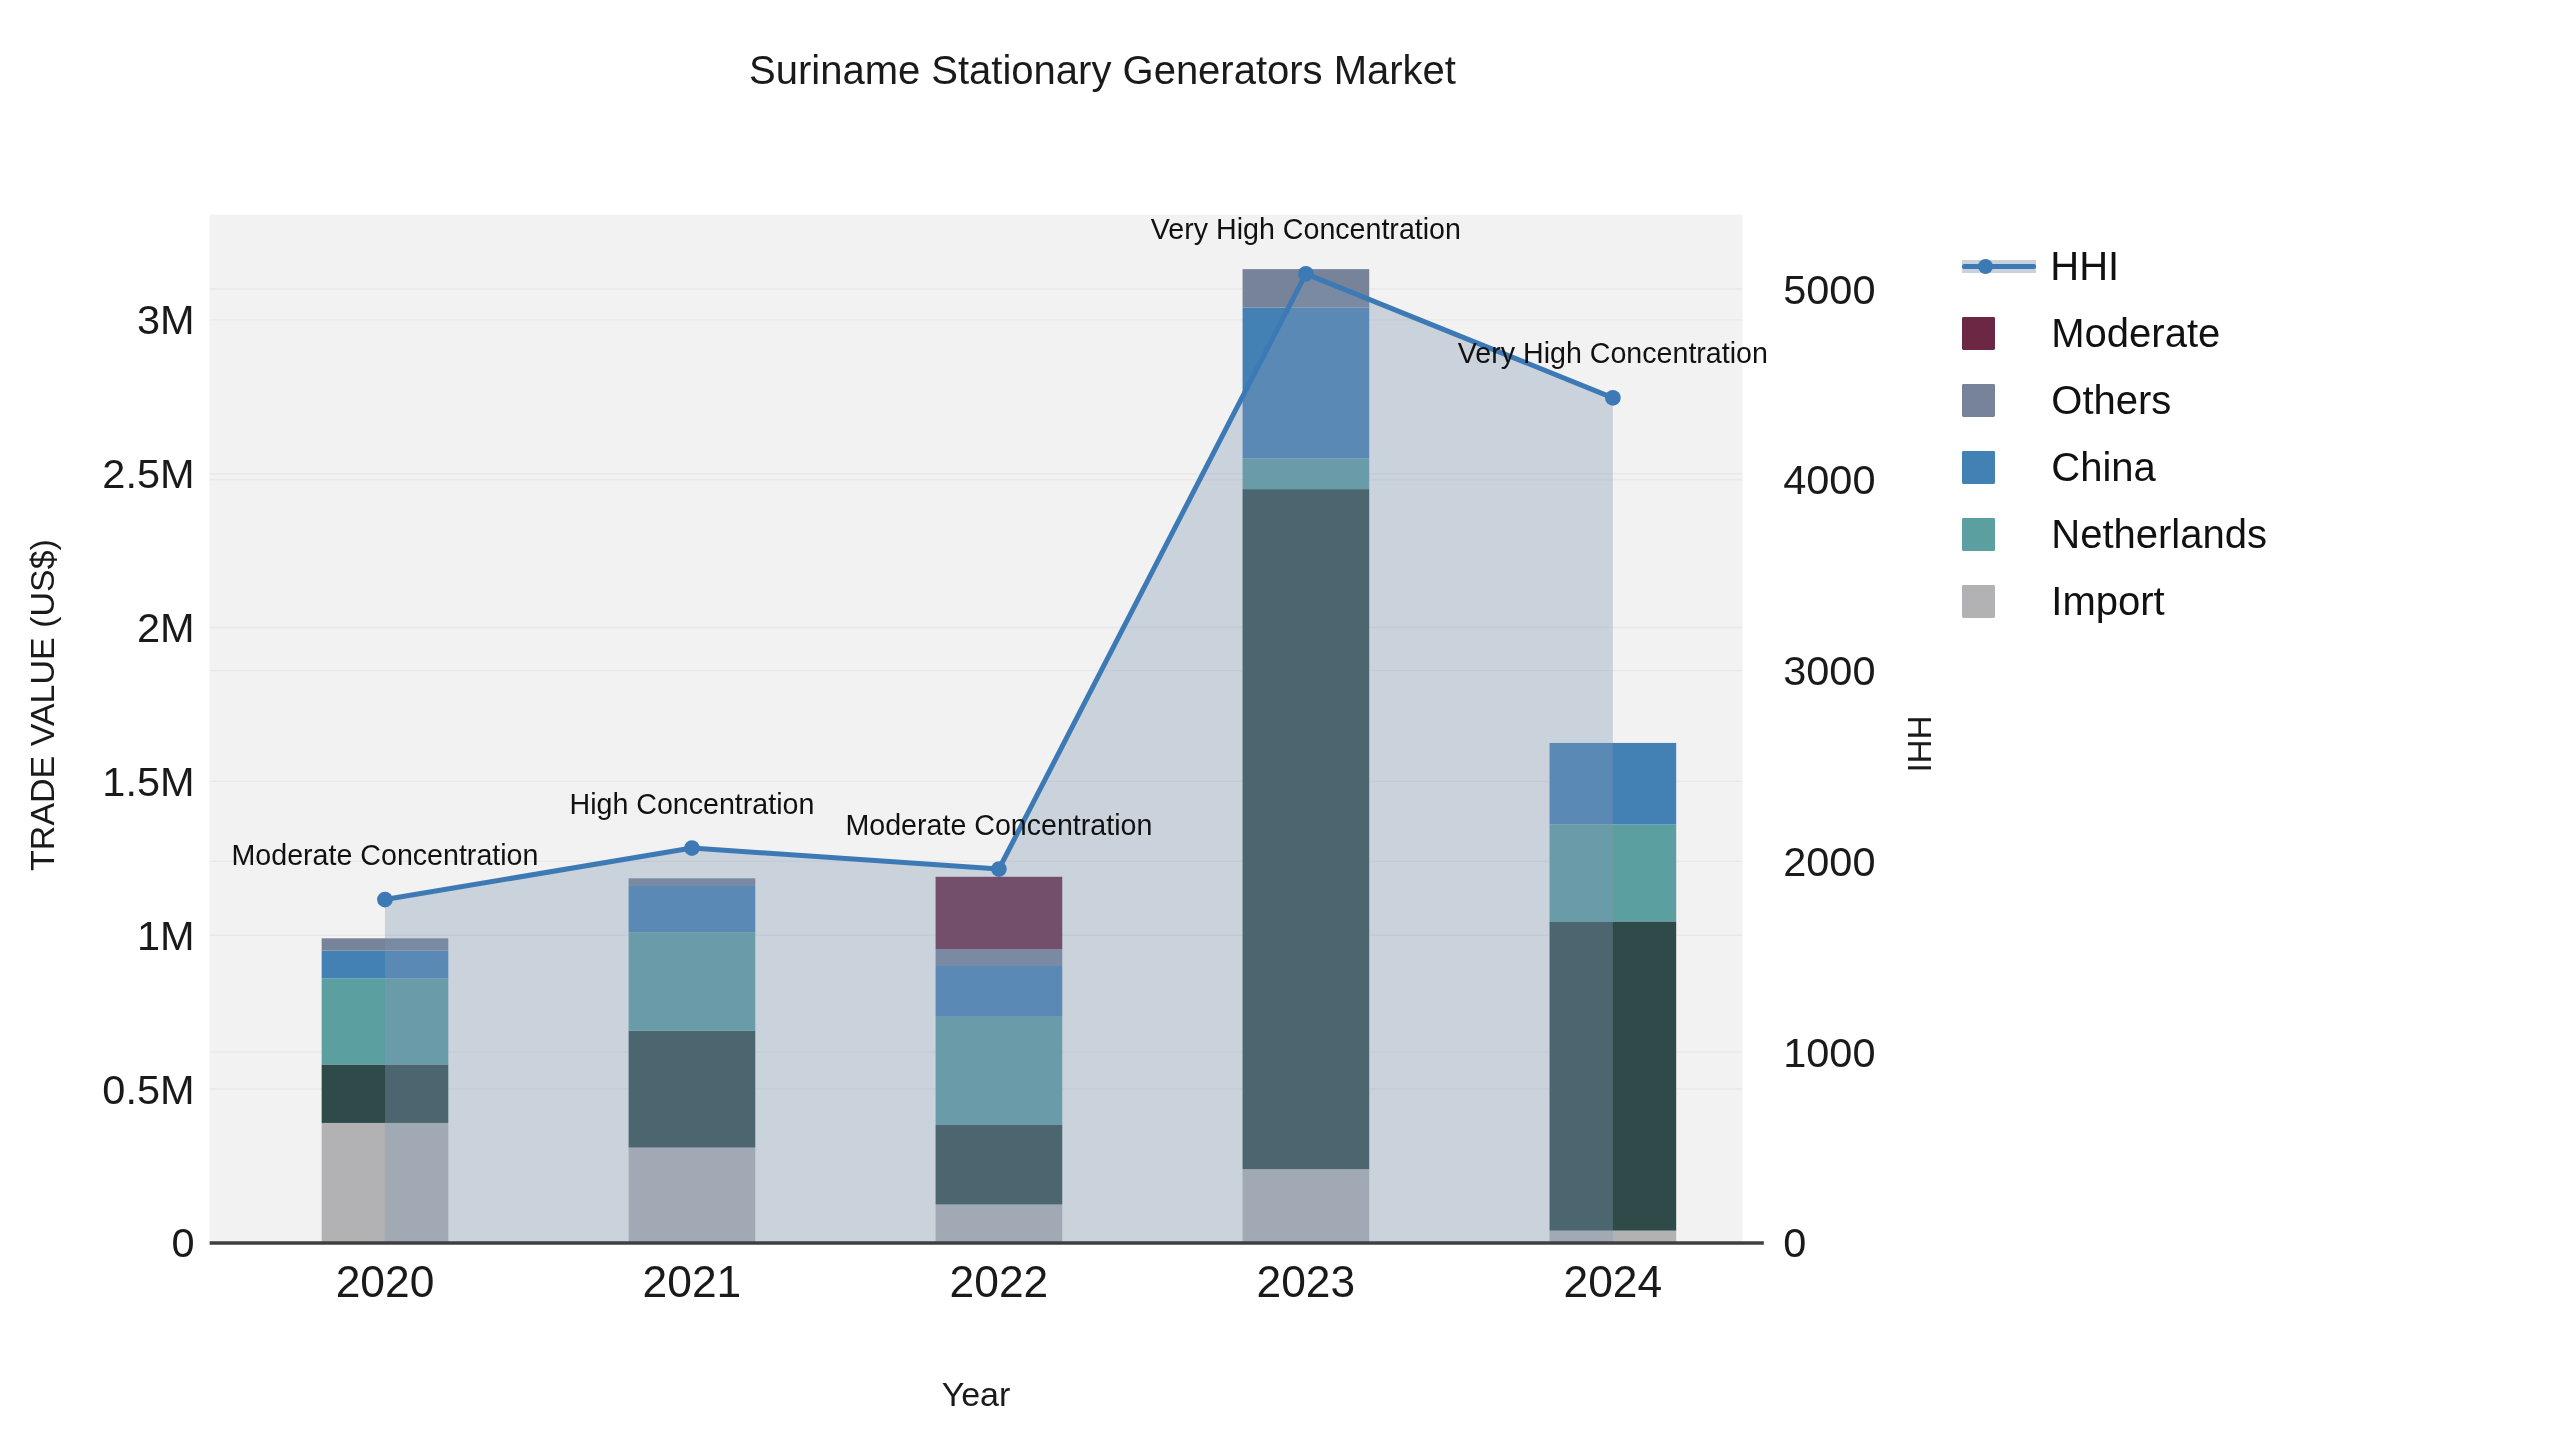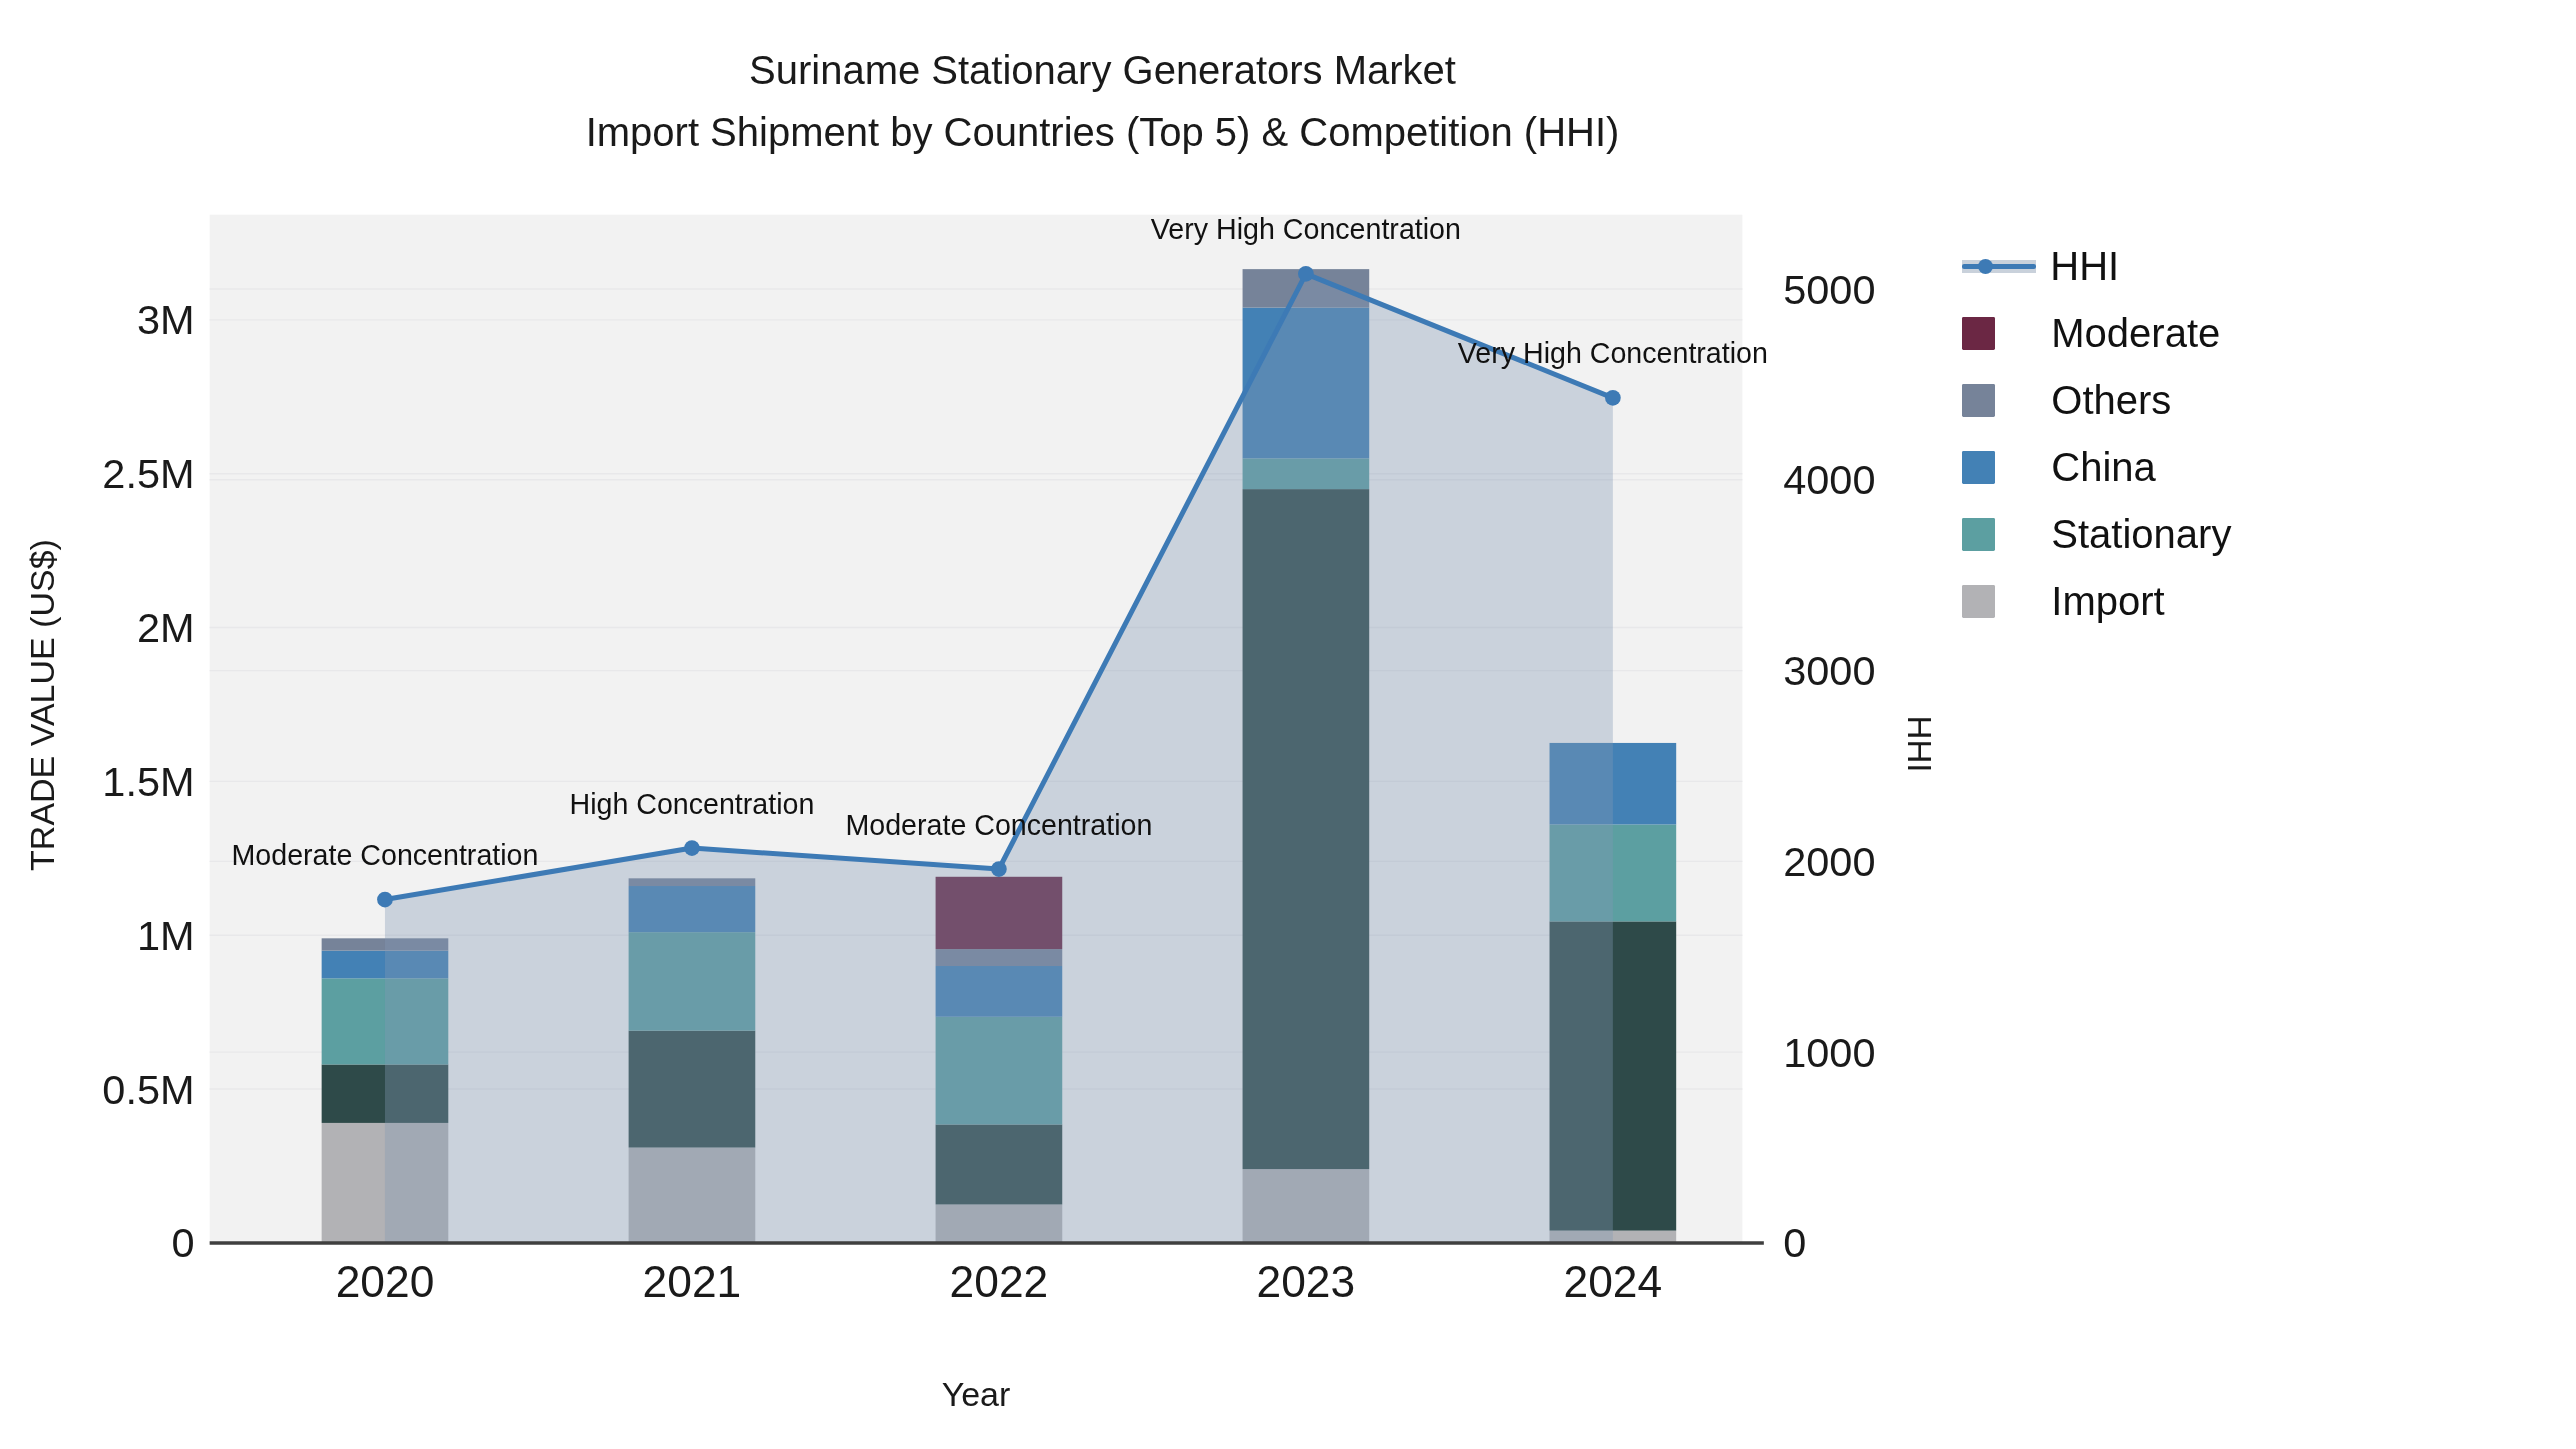--- a/index.html
+++ b/index.html
@@ -91,21 +91,20 @@
       <text x="2254" y="1812" text-anchor="middle" font-size="62" fill="#1a1a1a">2024</text>
       <text x="538" y="1209.1113172541745" text-anchor="middle" font-size="40" fill="#111111">Moderate Concentration</text>
       <text x="967" y="1137.1280148423007" text-anchor="middle" font-size="40" fill="#111111">High Concentration</text>
       <text x="1396" y="1166.4545454545455" text-anchor="middle" font-size="40" fill="#111111">Moderate Concentration</text>
       <text x="1825" y="334.647495361781" text-anchor="middle" font-size="40" fill="#111111">Very High Concentration</text>
       <text x="2254" y="507.94063079777357" text-anchor="middle" font-size="40" fill="#111111">Very High Concentration</text>
     </svg>
 
   <div id="chart-title">
     <div class="tline">Suriname Stationary Generators Market</div>
-    <div class="tline">Import Shipment by Countries (Top 5) &amp; Competition (HHI)</div>
   </div>
 
   <div id="axis-title-left" class="axis-title">TRADE VALUE (US$)</div>
   <div id="axis-title-right" class="axis-title">HHI</div>
   <div id="axis-title-x" class="axis-title">Year</div>
 
   <div id="legend">
       <div class="legend-row">
         <div class="legend-swatch-line">
           <div class="band"></div>
@@ -125,21 +124,21 @@
         <div class="legend-label">Others</div>
       </div>
       <div class="legend-row">
         <div class="legend-swatch-box" style="background: rgb(67, 129, 181);"></div>
         <div class="lg-pad"></div>
         <div class="legend-label">China</div>
       </div>
       <div class="legend-row">
         <div class="legend-swatch-box" style="background: rgb(92, 159, 161);"></div>
         <div class="lg-pad"></div>
-        <div class="legend-label">Stationary</div>
+        <div class="legend-label">Netherlands</div>
       </div>
       <div class="legend-row">
         <div class="legend-swatch-box" style="background: rgb(178, 178, 181);"></div>
         <div class="lg-pad"></div>
         <div class="legend-label">Import</div>
       </div>
     </div>
 </div>
 
 

